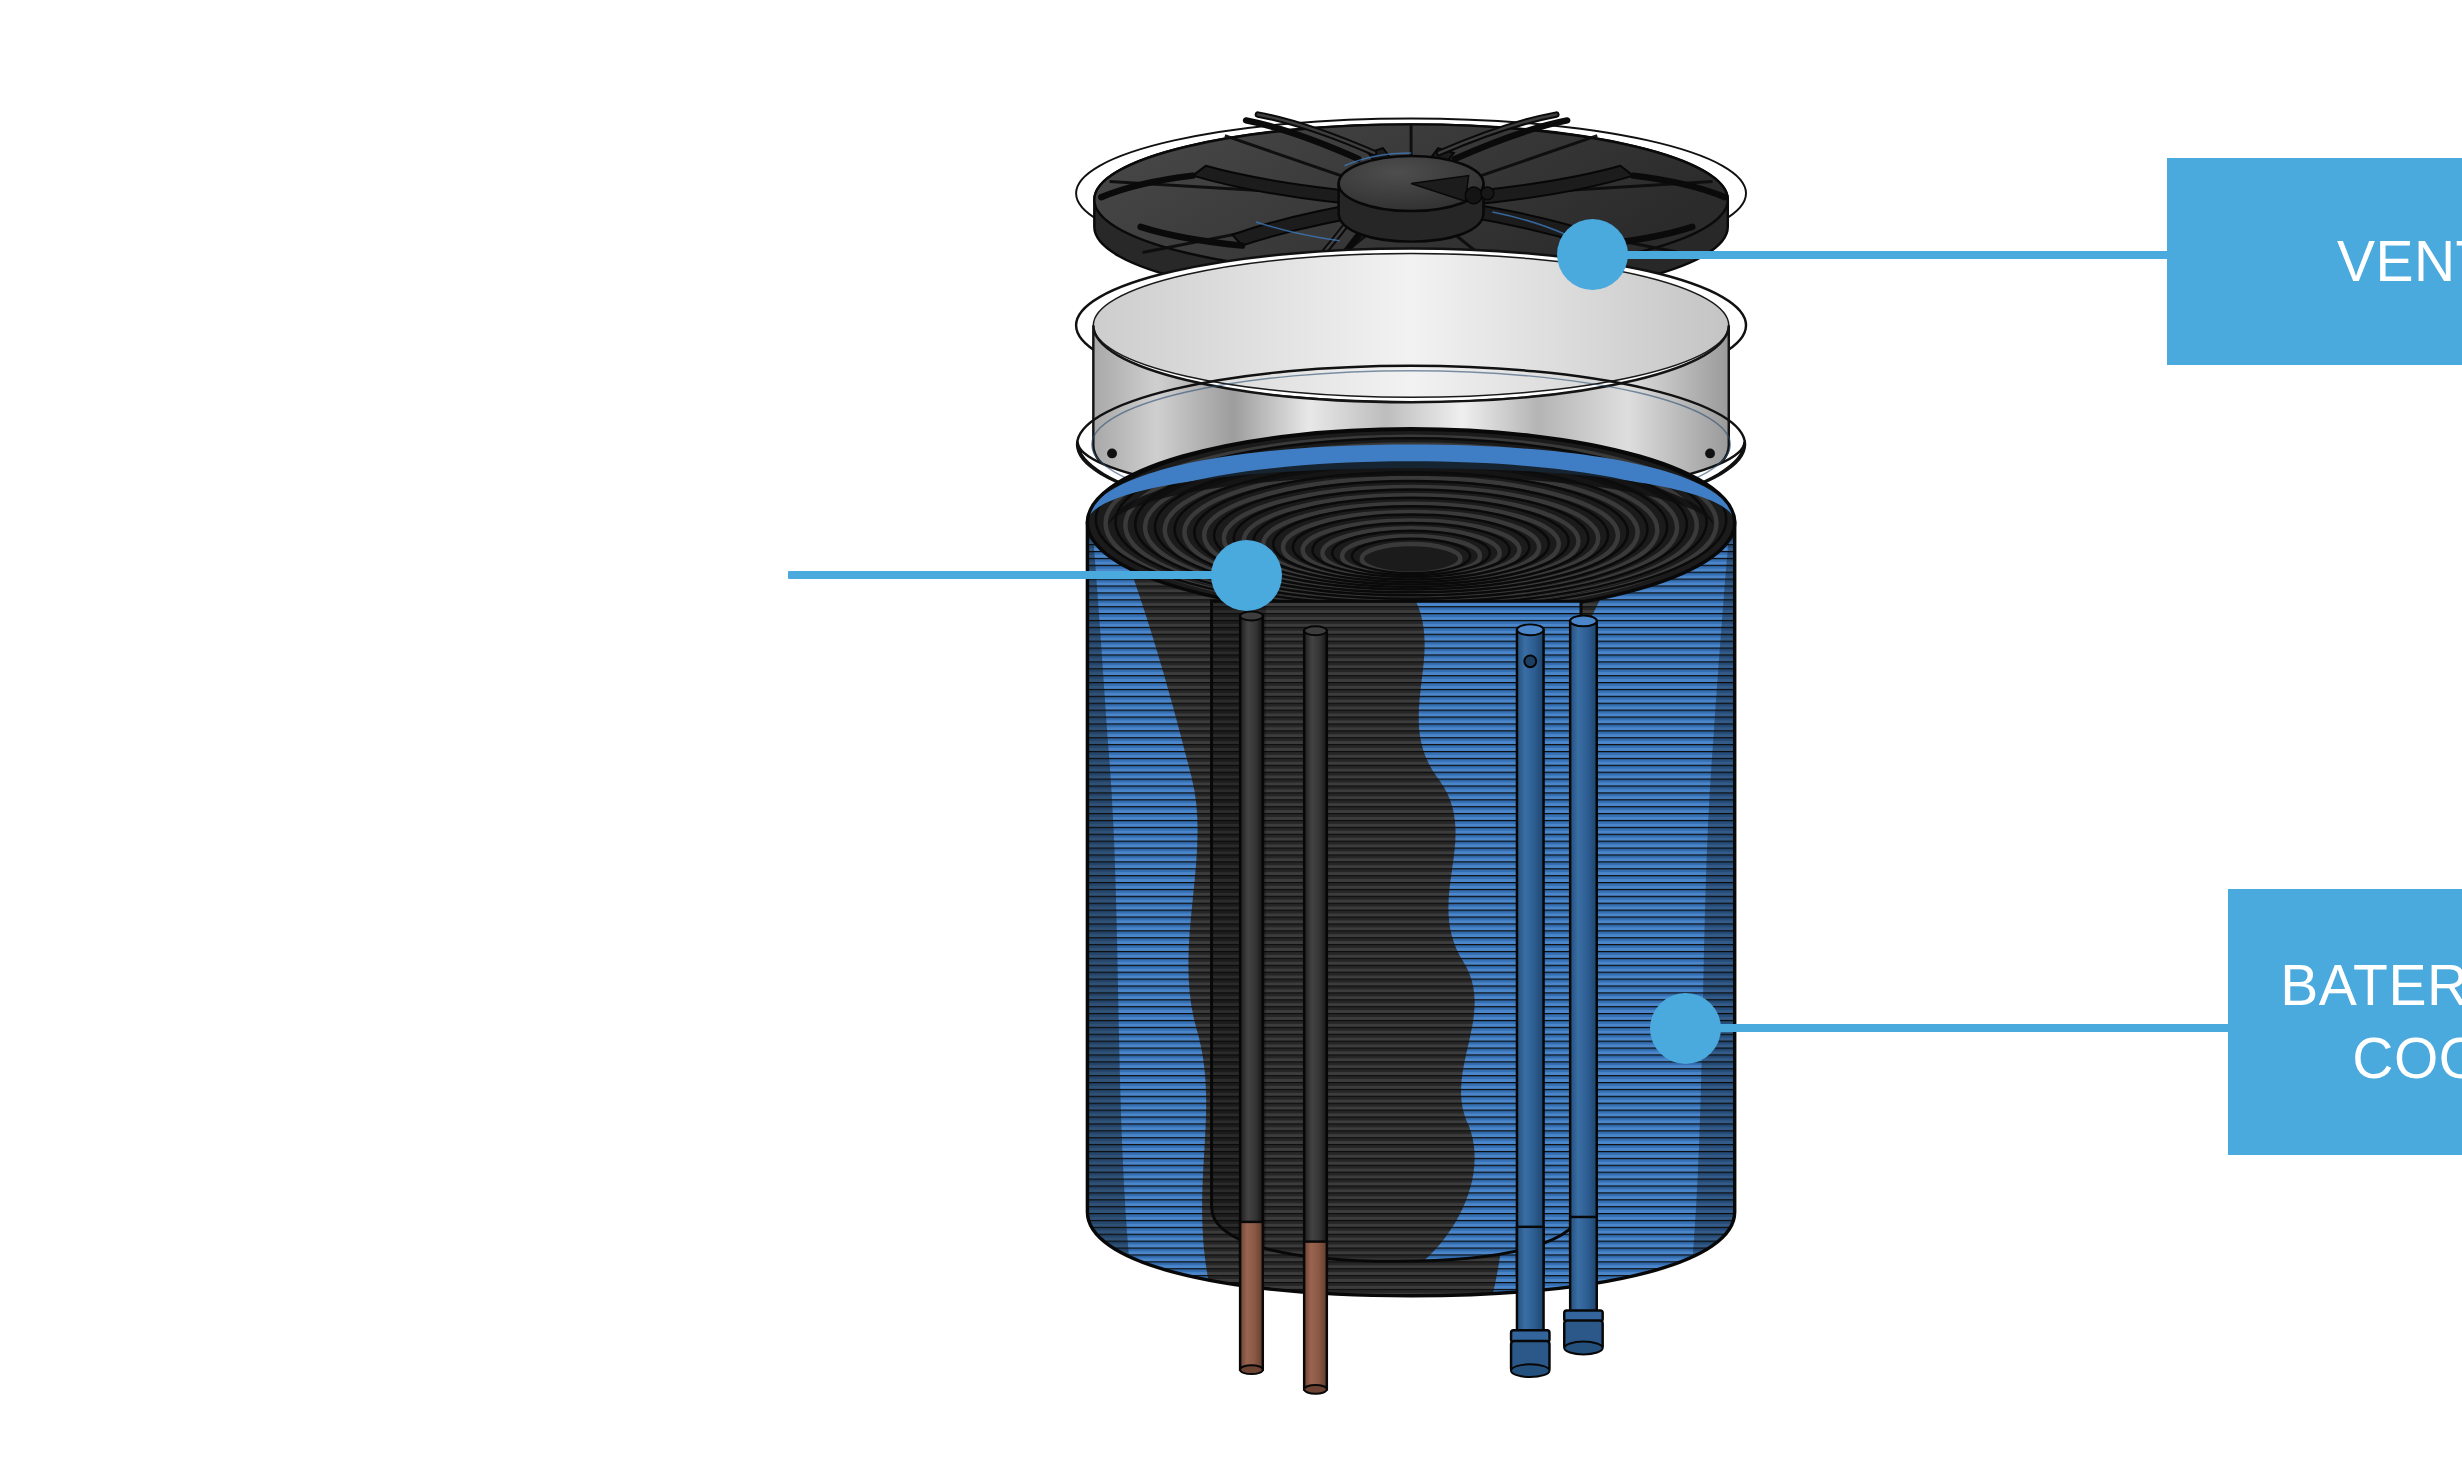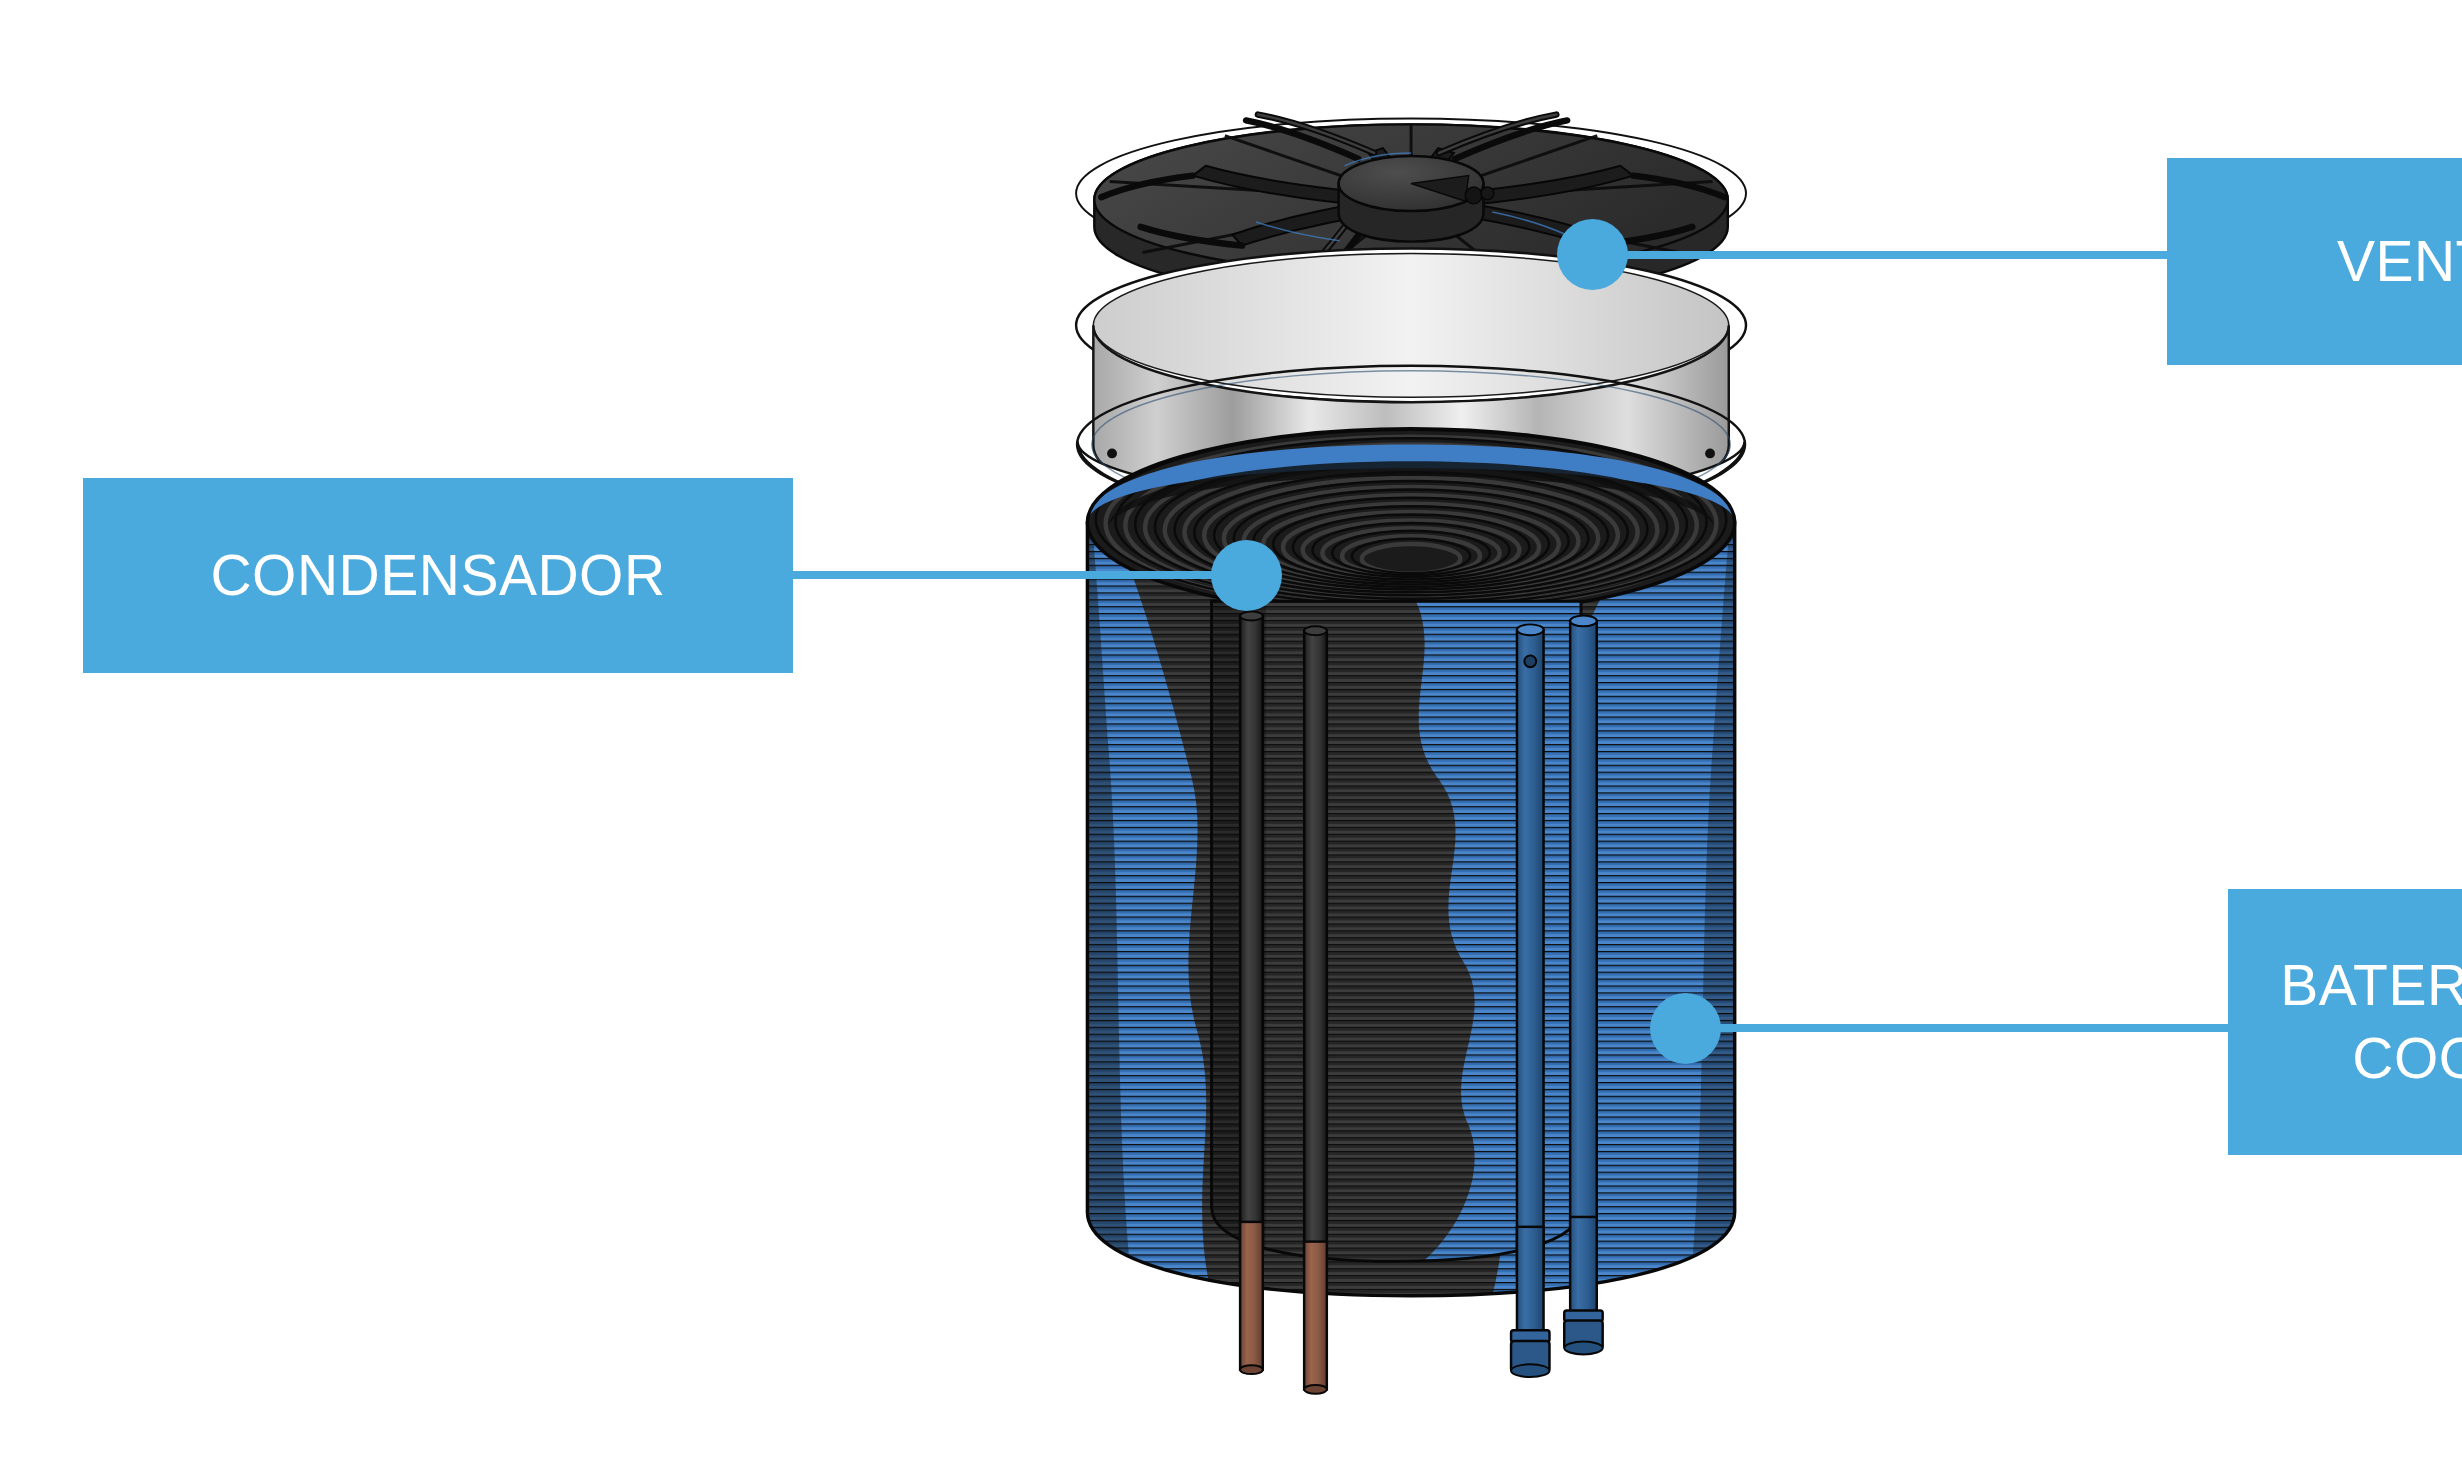--- a/index.html
+++ b/index.html
@@ -403,23 +403,20 @@
   </div>
 
   <div class="leader-line" style="left:1592px; top:251px; width:581px; background:#4aa9dd;"></div>
   <div class="leader-dot" style="left:1557px; top:219px; width:71px; height:71px; background:#4aa9dd;"></div>
   <div class="callout-box ventilador" style="background:#4aa9dd;">
     <span>VENTILADOR</span>
   </div>
 
   <div class="leader-line" style="left:788px; top:571px; width:465px; background:#4aa9dd;"></div>
   <div class="leader-dot" style="left:1211px; top:540px; width:71px; height:71px; background:#4aa9dd;"></div>
-  <div class="callout-box condensador" style="background:#4aa9dd;">
-    <span>CONDENSADOR</span>
-  </div>
 
   <div class="leader-line" style="left:1685px; top:1024px; width:549px; background:#4aa9dd;"></div>
   <div class="leader-dot" style="left:1650px; top:993px; width:71px; height:71px; background:#4aa9dd;"></div>
   <div class="callout-box bateria" style="background:#4aa9dd;">
     <span>BATERÍA FREE
 COOLING</span>
   </div>
 
 </div>
 

